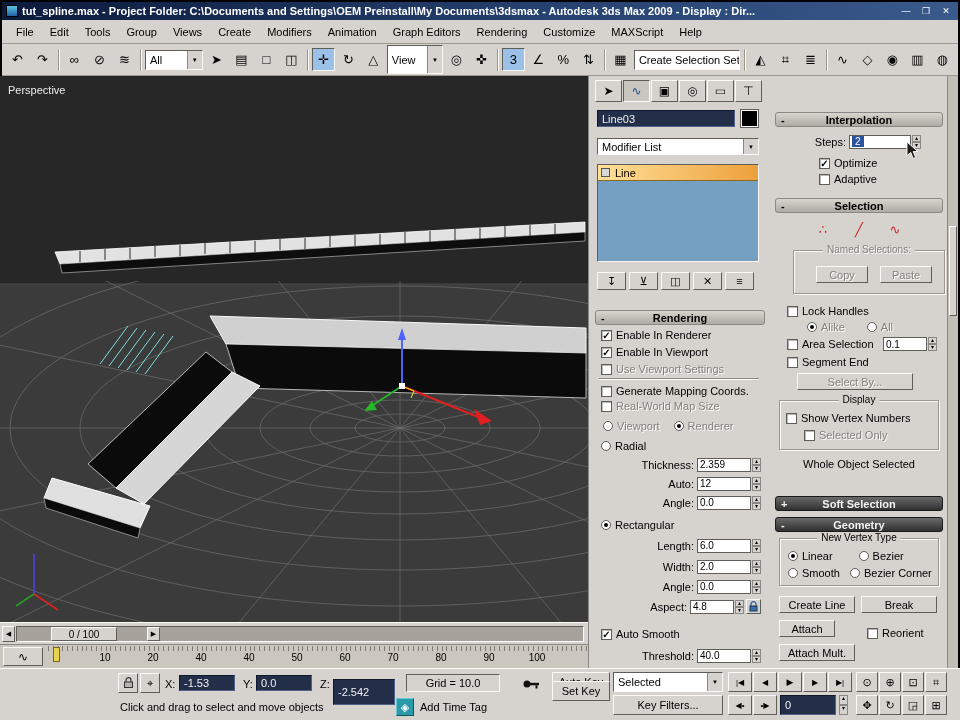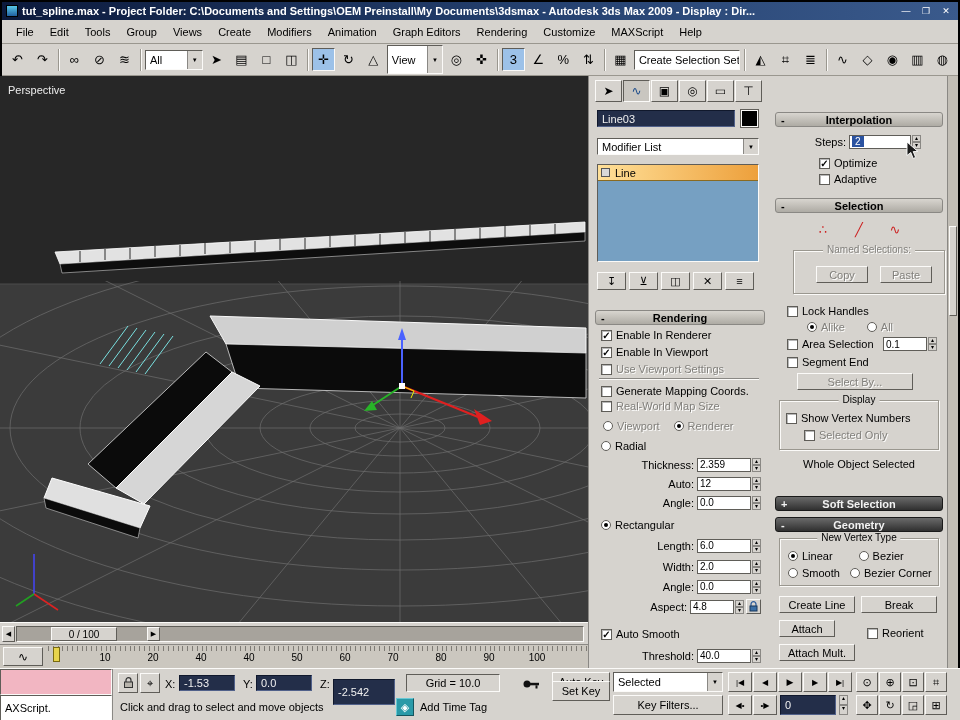--- a/index.html
+++ b/index.html
@@ -543,26 +543,20 @@
     <span class="tick" style="left:249px">50</span>
     <span class="tick" style="left:297px">60</span>
     <span class="tick" style="left:345px">70</span>
     <span class="tick" style="left:393px">80</span>
     <span class="tick" style="left:441px">90</span>
     <span class="tick" style="left:489px">100</span>
   </div>
 </div>
 
 <div id="statusbar">
-  <div id="listener">
-    <div id="listpink"></div>
-    <div id="listwhite">
-      <span>AXScript.</span>
-    </div>
-  </div>
   <span class="sbtn" style="left:118px;top:4px;width:20px;height:20px">
     <svg width="11" height="12" viewBox="0 0 11 12">
         <path d="M3 5V3.2a2.5 2.5 0 0 1 5 0V5" fill="none" stroke="#333" stroke-width="1.2"></path>
         <rect x="1.5" y="5" width="8" height="5.5" fill="#b8b4ac" stroke="#333"></rect>
       </svg>
   </span>
   <span class="sbtn" style="left:140px;top:4px;width:20px;height:20px">⌖</span>
   <span class="abs" style="left:165px;top:9px">X:</span>
   <span class="abs dfld" style="left:179px;top:6px;width:56px;height:16px">-1.53</span>
   <span class="abs" style="left:243px;top:9px">Y:</span>

